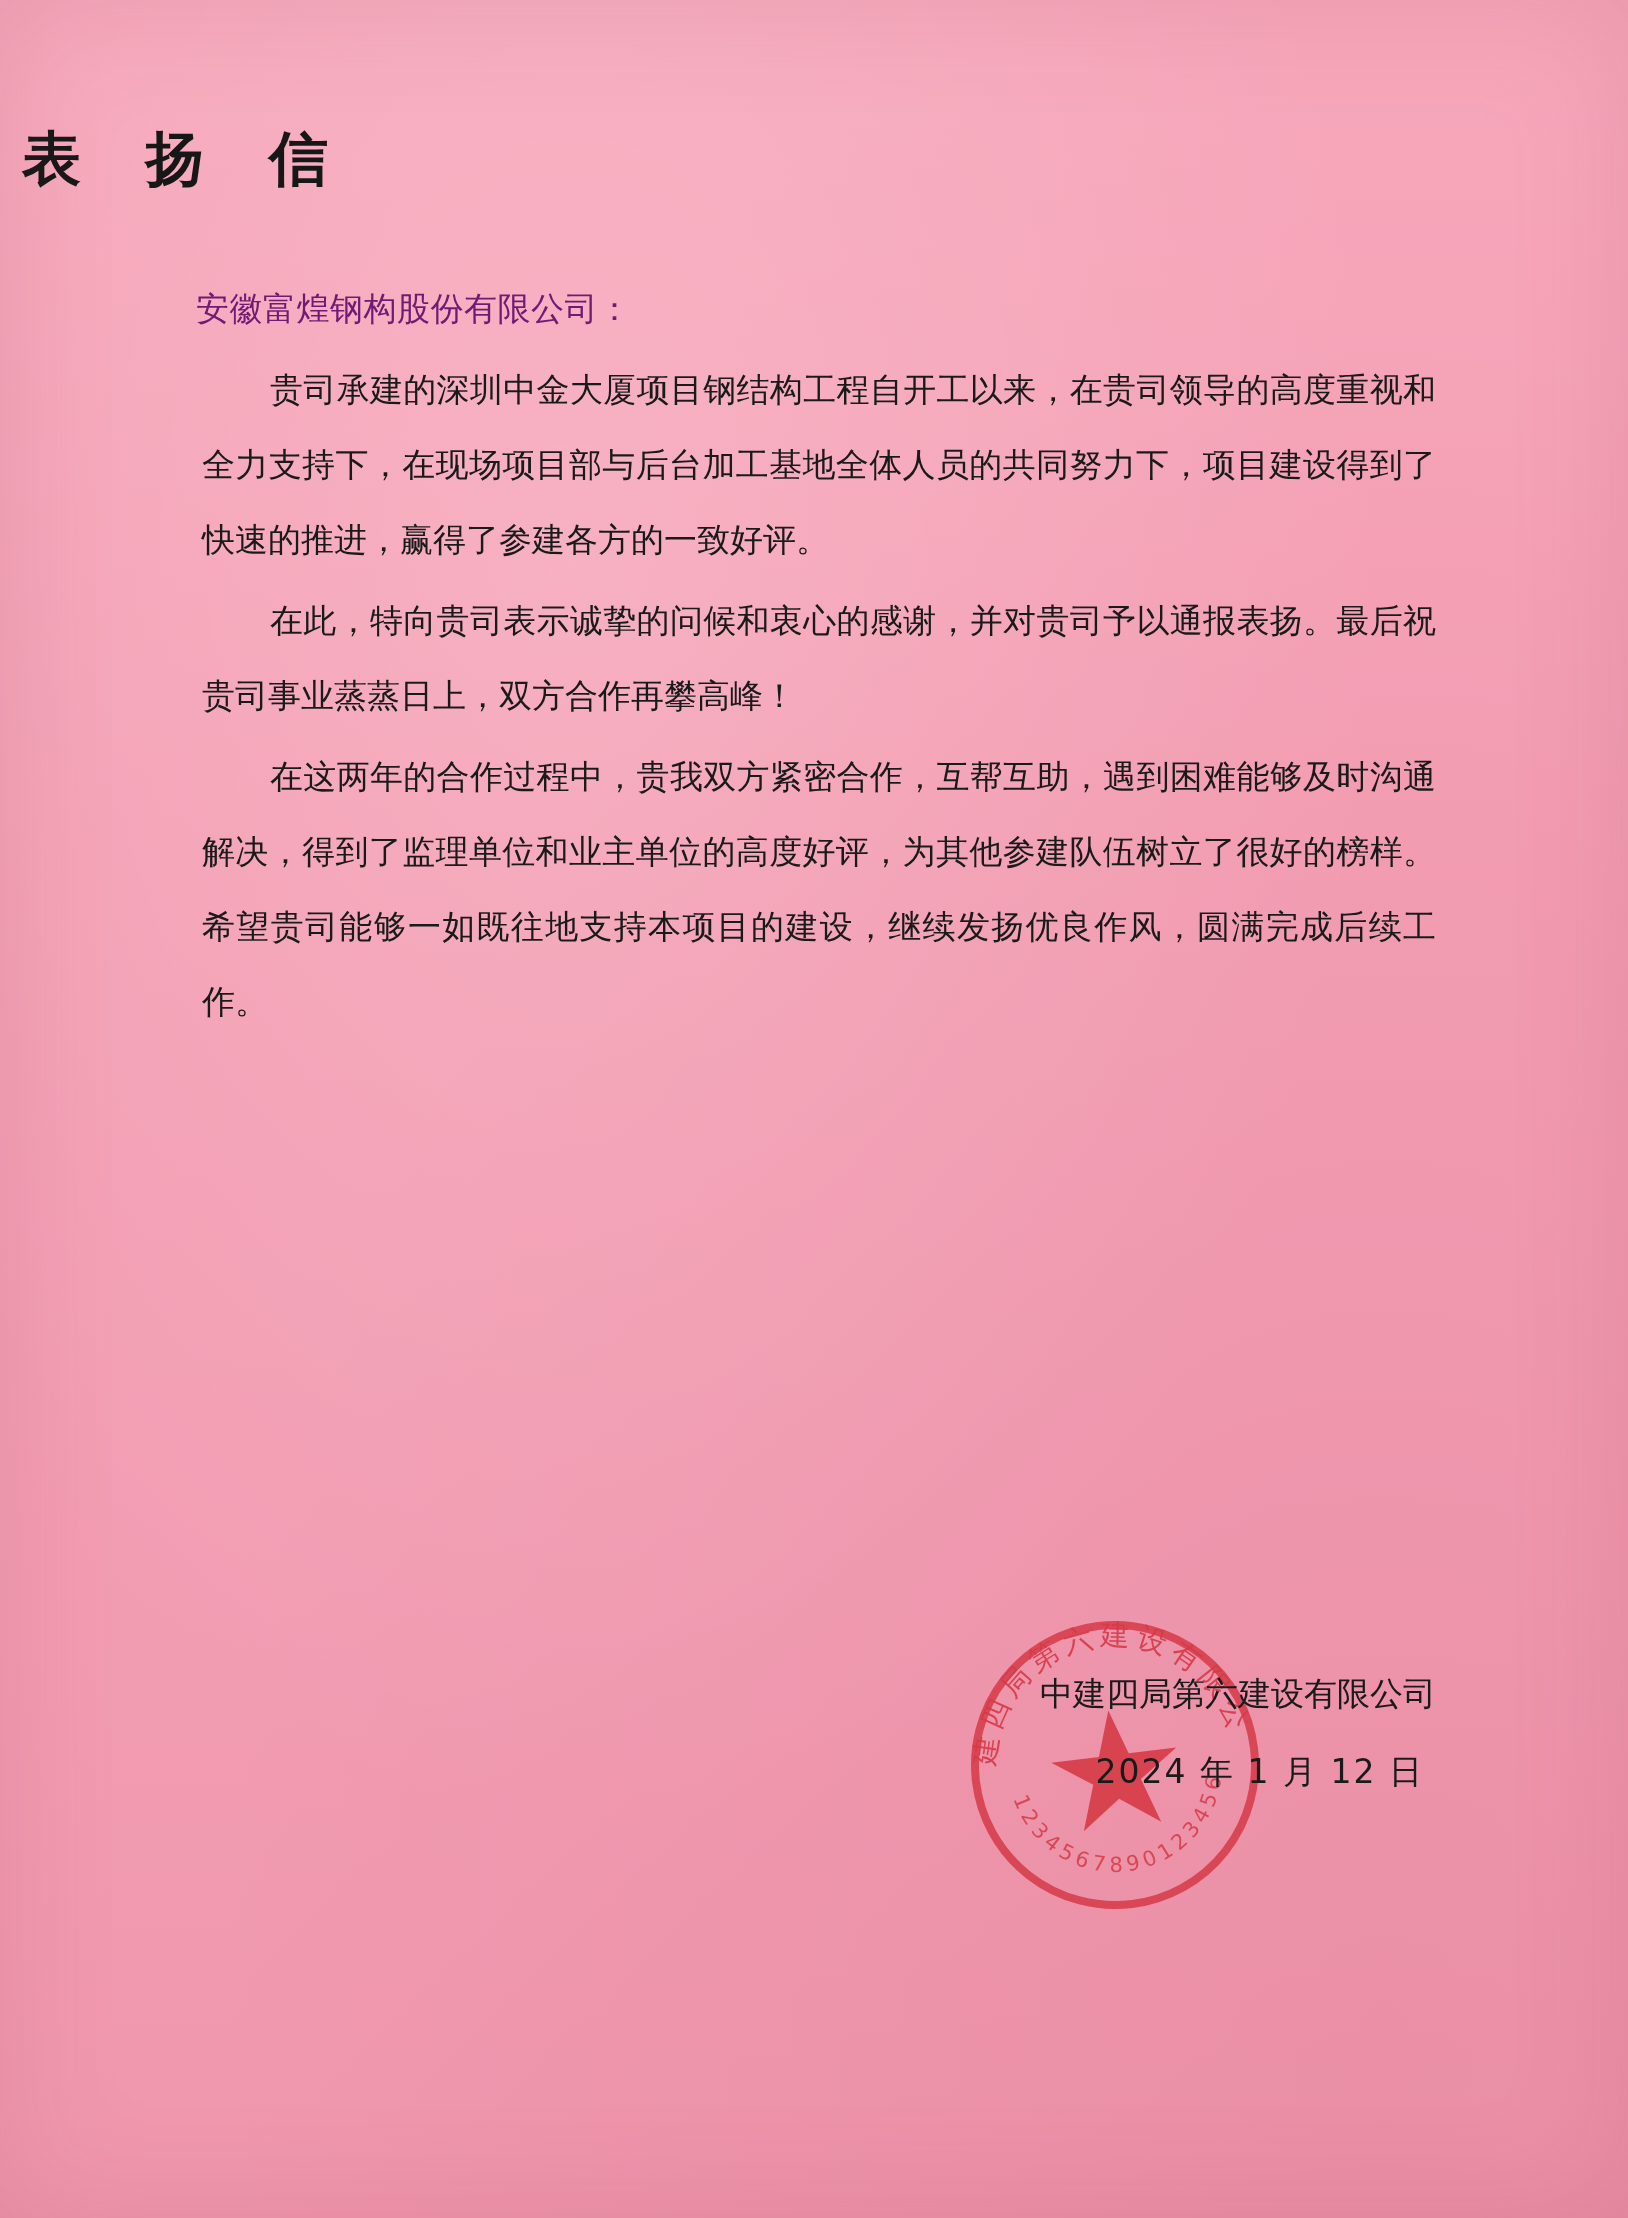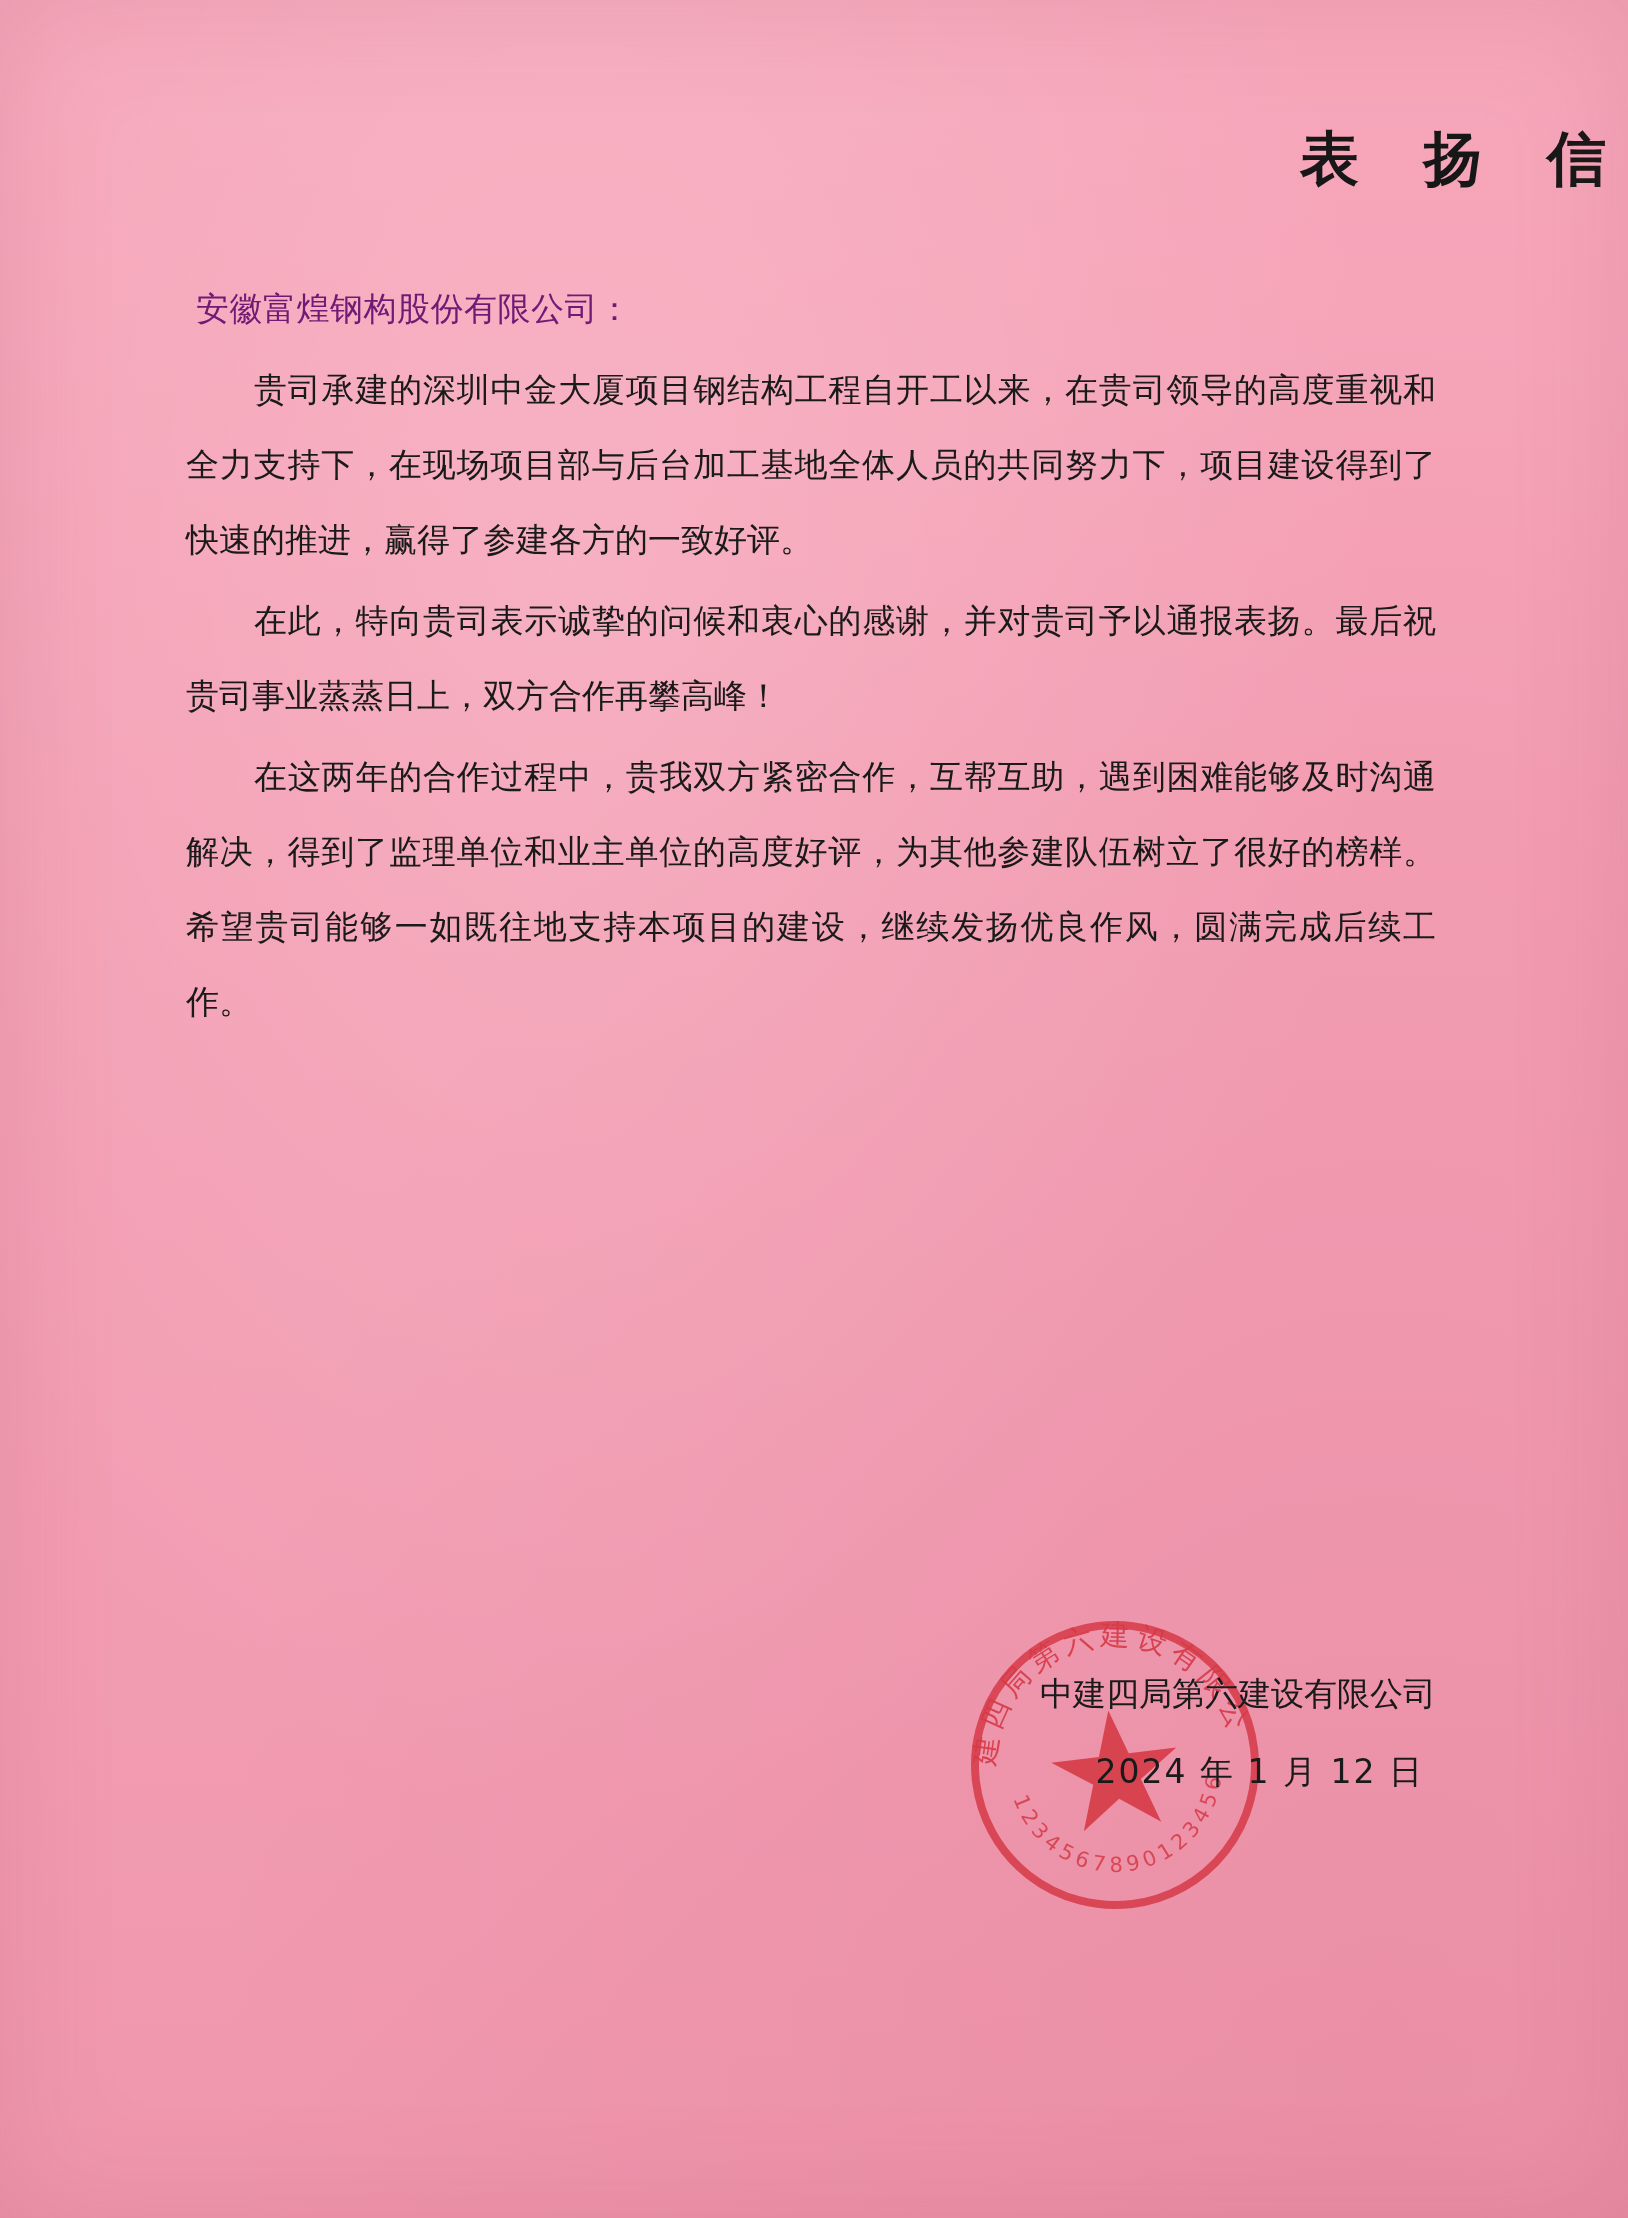--- a/index.html
+++ b/index.html
@@ -35,21 +35,21 @@
     position: absolute;
     inset: 0;
     color: #1b1b1b;
   }
 
   .title {
     position: absolute;
     top: 120px;
     left: 0;
     width: 100%;
-    text-align: right;
+    text-align: left;
     font-family: "DejaVu Sans", "Liberation Sans", sans-serif;
     font-weight: 700;
     font-size: 59px;
     letter-spacing: 22px;
     text-indent: 22px;
     color: #171717;
   }
 
   .salutation {
     position: absolute;
@@ -67,21 +67,21 @@
     left: 186px;
     width: 1250px;
     font-family: "DejaVu Sans", "Liberation Sans", sans-serif;
     font-size: 33px;
     line-height: 75px;
     color: #1a1a1a;
     text-align: justify;
     text-justify: inter-character;
   }
   .body-text p {
-    margin: 0 0 6px 0;
+    margin: 0 0 6px 16px;
     text-indent: 68px;
   }
 
   .signature {
     position: absolute;
     right: 192px;
     top: 1655px;
     text-align: right;
     font-family: "DejaVu Sans", "Liberation Sans", sans-serif;
     font-size: 33px;

